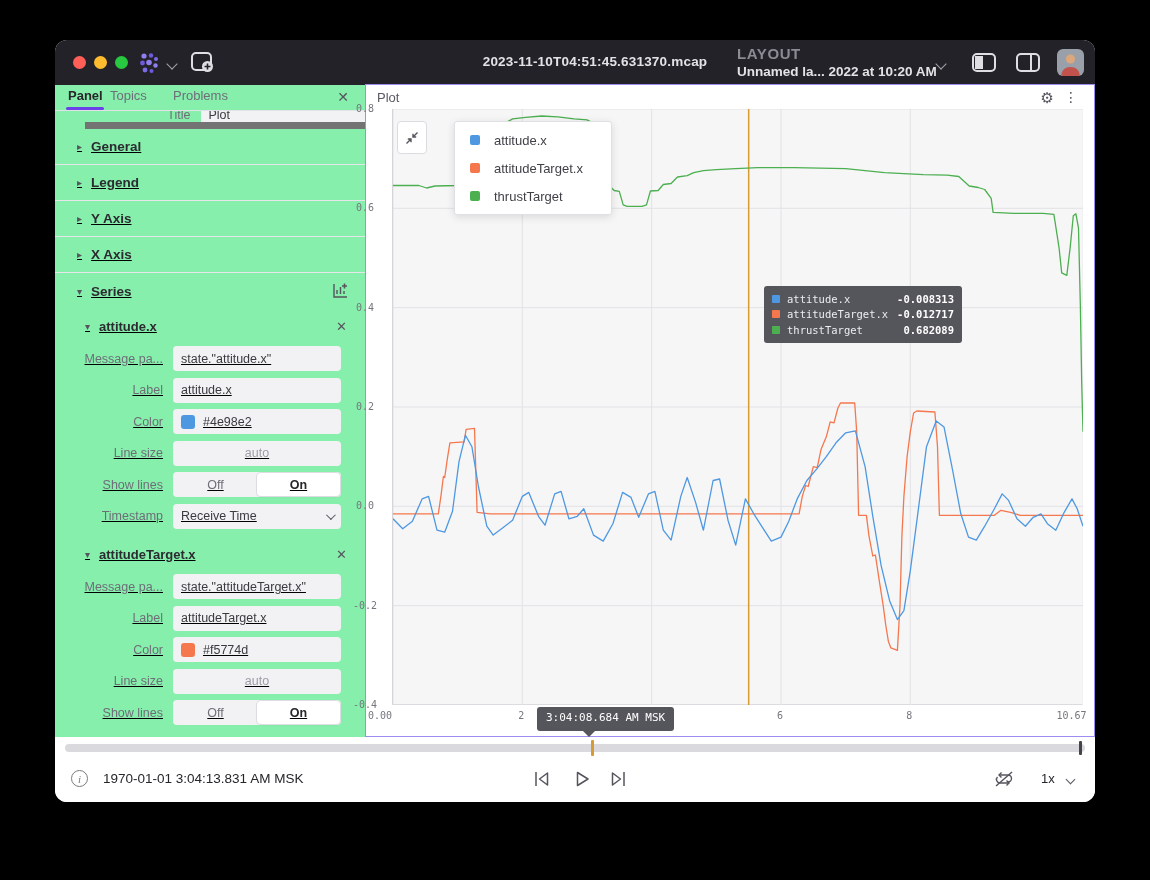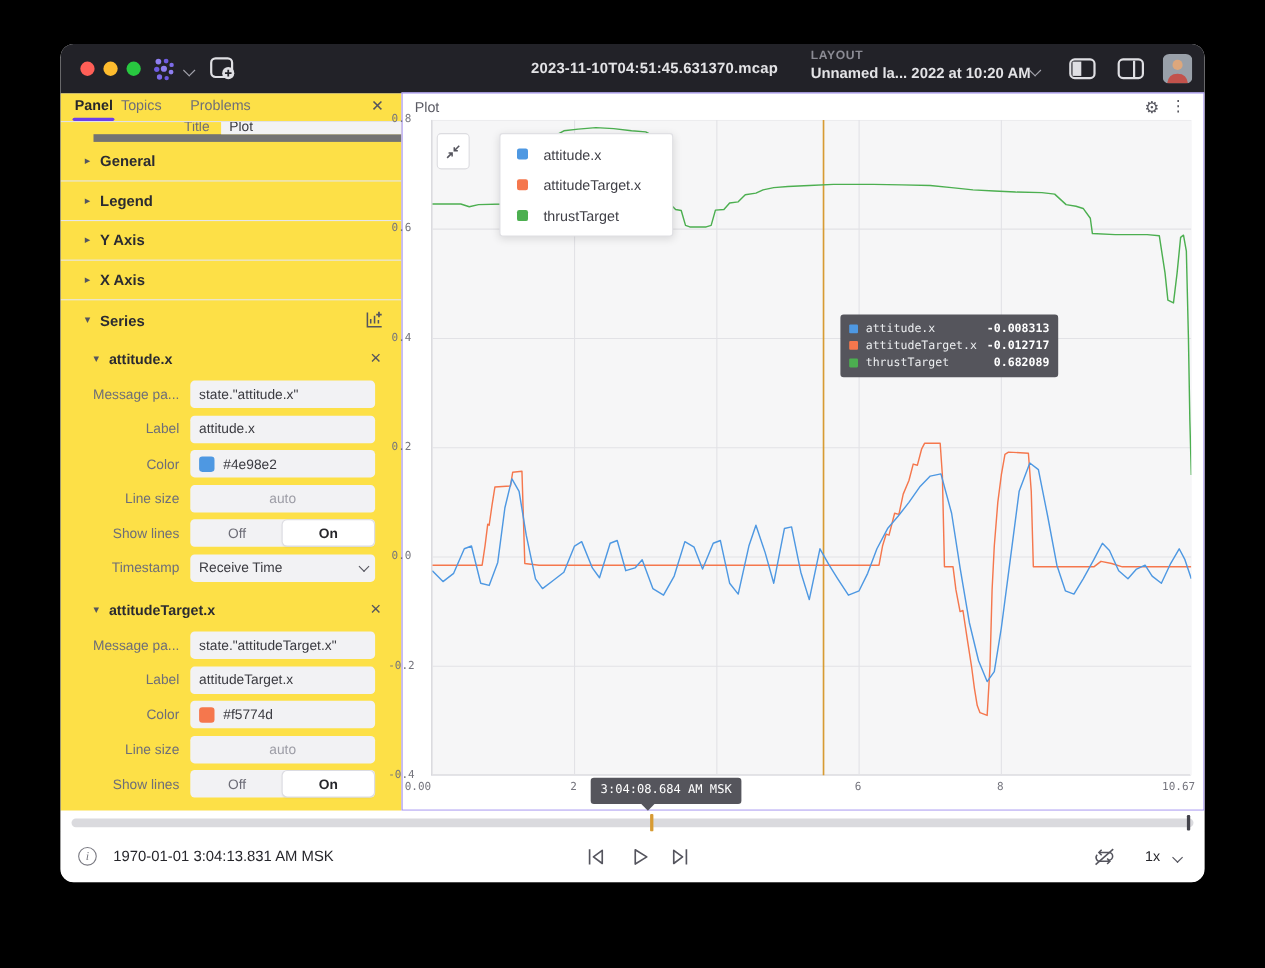--- a/index.html
+++ b/index.html
@@ -14,27 +14,27 @@
   
   #titlebar { position:absolute; left:0; top:0; width:100%; height:45px; background:#222228; }
   .tl { position:absolute; top:16px; width:13px; height:13px; border-radius:50%; }
   #logo { position:absolute; left:82px; top:11px; }
   .tb-chev { position:absolute; top:20px; width:8px; height:8px; border-right:1.7px solid #a2a2ab;
     border-bottom:1.7px solid #a2a2ab; transform:rotate(45deg); }
   #addpanel { position:absolute; left:135px; top:11px; }
   #tb-title { position:absolute; left:360px; top:14px; width:360px; text-align:center;
     color:#e3e3e6; font-size:13.5px; font-weight:700; letter-spacing:.2px; }
   #layout-block { position:absolute; left:682px; top:5px; }
-  #layout-label { color:#8b8b94; font-size:11px; font-weight:700; letter-spacing:.6px; }
+  #layout-label { color:#8b8b94; font-size:15px; font-weight:700; letter-spacing:.6px; }
   #layout-name { color:#e3e3e6; font-size:13.5px; font-weight:600; margin-top:2px; }
   .sb-ico { position:absolute; top:13px; width:24px; height:19px; border:2px solid #dfdfe3; border-radius:5px; }
   #avatar { position:absolute; left:1002px; top:9px; width:27px; height:27px; border-radius:6px; overflow:hidden; }
 
   
-  #sidebar { position:absolute; left:0; top:45px; width:310px; height:652px; background:#fde047; overflow:hidden; }
+  #sidebar { position:absolute; left:0; top:45px; width:310px; height:652px; background:#86efac; overflow:hidden;text-decoration:underline; }
   #tabs { position:relative; height:26px; border-bottom:1px solid #e2e2e6; }
   .tab { position:absolute; top:3px; font-size:13px; color:#6e6e78; }
   .tab.active { color:#26262b; font-weight:700; }
   .tab-underline { position:absolute; left:11px; top:22px; width:38px; height:3px;
     background:#6c40e8; border-radius:2px; }
   #tabs-close { position:absolute; right:16px; top:4px; color:#55555e; font-size:14px;
     font-family:"DejaVu Sans",sans-serif; cursor:default; }
 
   #scroll-clip { position:relative; height:18px; overflow:hidden; border-bottom:7px solid #737373;margin-left:30px; }
   #scroll-clip .field-row { position:absolute; top:-12px; left:0; width:100%; }

